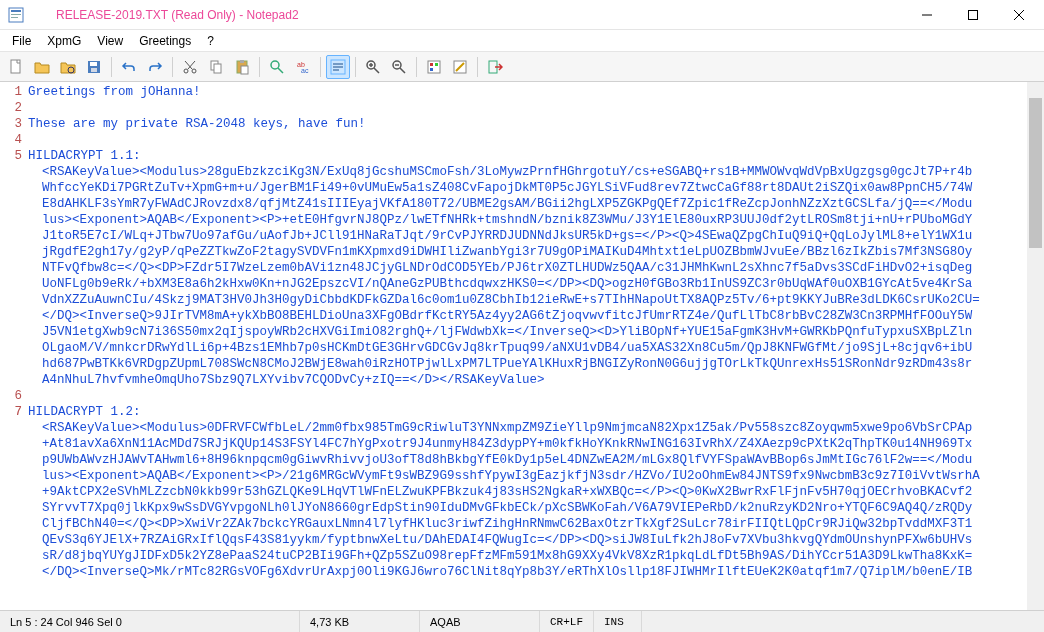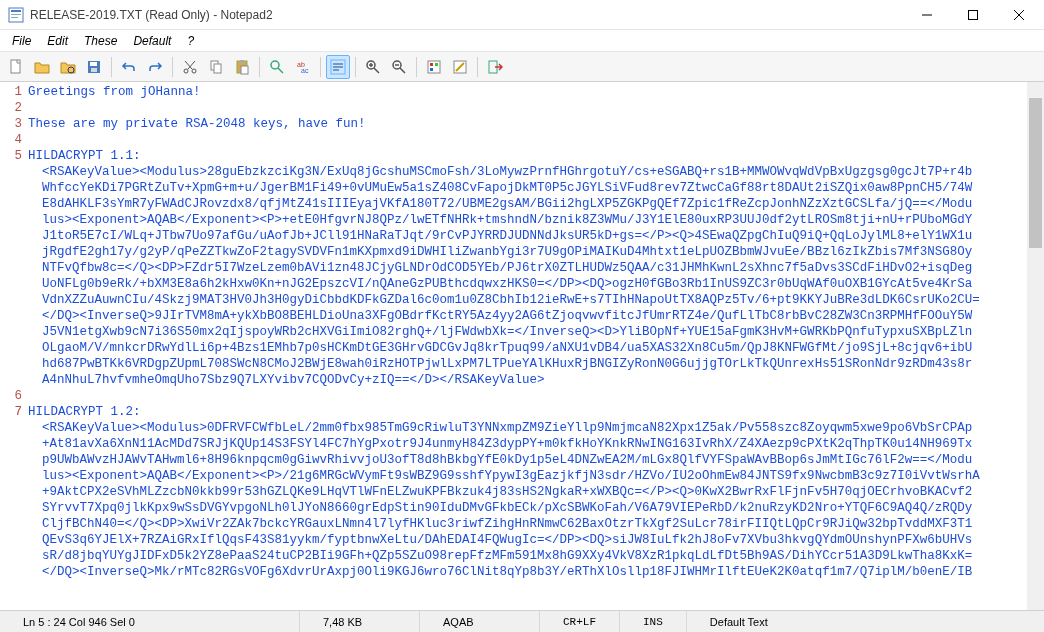--- a/index.html
+++ b/index.html
@@ -13,32 +13,31 @@
 }
 .titlebar {
   height: 30px;
   display: flex;
   align-items: center;
   padding: 0 2px 0 8px;
   background: #fff;
   border-bottom: 1px solid #e5e5e5;
 }
 .titlebar-icon { width: 16px; height: 16px; margin-right: 6px; }
-.titlebar-title { flex: 1; font-size: 12px; color: #404040; }
+.titlebar-title { flex: 1; font-size: 12px; color: #ec4899; margin-left: 26px; }
 .win-buttons { display: flex; height: 100%; }
 .win-btn { width: 46px; height: 100%; display: flex; align-items: center; justify-content: center; }
 .menubar {
   height: 22px;
   display: flex;
   align-items: center;
   padding: 0 4px;
   background: #fff;
   border-bottom: 1px solid #e5e5e5;
   font-size: 12px;
-  font-style: italic;
 }
 .menu-item { padding: 2px 8px; }
 .toolbar {
   height: 30px;
   display: flex;
   align-items: center;
   padding: 2px 4px;
   gap: 2px;
   background: #f6f6f6;
   border-bottom: 1px solid #d0d0d0;
@@ -91,21 +90,21 @@
   border-radius: 0;
 }
 .statusbar {
   height: 22px;
   display: flex;
   align-items: center;
   background: #f0f0f0;
   border-top: 1px solid #d0d0d0;
   font-size: 11px;
 }
-.status-cell { padding: 0 23px; border-right: 1px solid #d9d9d9; height: 100%; display: flex; align-items: center; }
+.status-cell { padding: 0 10px; border-right: 1px solid #d9d9d9; height: 100%; display: flex; align-items: center; }
 .status-cell.wide { min-width: 300px; }
 .status-cell.med { min-width: 120px; }
 .status-cell.small { min-width: 48px; font-family: Liberation Mono, monospace; }
 </style>
 </head>
 <body>
 
 <div class="titlebar">
   <svg class="titlebar-icon" viewBox="0 0 16 16">
       <rect x="1" y="1" width="14" height="14" fill="#fff" stroke="#4a7dbf"></rect>
@@ -128,23 +127,23 @@
     <div class="win-btn close">
         <svg width="10" height="10" viewBox="0 0 10 10">
           <path d="M0 0L10 10M10 0L0 10" stroke="#000" stroke-width="1"></path>
         </svg>
       </div>
   </div>
 </div>
 
 <div class="menubar">
   <div class="menu-item"><span>File</span></div>
-  <div class="menu-item"><span>Edit</span></div>
-  <div class="menu-item"><span>These</span></div>
-  <div class="menu-item"><span>Default</span></div>
+  <div class="menu-item"><span>XpmG</span></div>
+  <div class="menu-item"><span>View</span></div>
+  <div class="menu-item"><span>Greetings</span></div>
   <div class="menu-item"><span>?</span></div>
 </div>
 
 <div class="toolbar">
   <div class="tool-btn">
       <svg width="16" height="16" viewBox="0 0 16 16">
         <rect x="3" y="1" width="9" height="13" fill="#fff" stroke="#888"></rect>
         <path d="M9 1v3h3" fill="none" stroke="#888"></path>
       </svg>
     </div>
@@ -290,18 +289,17 @@
       <div></div>
     </div>
   <div class="content" id="content"><div>Greetings from jOHanna!</div><div></div><div>These are my private RSA-2048 keys, have fun!</div><div></div><div>HILDACRYPT 1.1:</div><div class="wrapped">&lt;RSAKeyValue&gt;&lt;Modulus&gt;28guEbzkzciKg3N/ExUq8jGcshuMSCmoFsh/3LoMywzPrnfHGhrgotuY/cs+eSGABQ+rs1B+MMWOWvqWdVpBxUgzgsg0gcJt7P+r4b</div><div class="wrapped">WhfccYeKDi7PGRtZuTv+XpmG+m+u/JgerBM1Fi49+0vUMuEw5a1sZ408CvFapojDkMT0P5cJGYLSiVFud8rev7ZtwcCaGf88rt8DAUt2iSZQix0aw8PpnCH5/74W</div><div class="wrapped">E8dAHKLF3sYmR7yFWAdCJRovzdx8/qfjMtZ41sIIIEyajVKfA180T72/UBME2gsAM/BGii2hgLXP5ZGKPgQEf7Zpic1fReZcpJonhNZzXztGCSLfa/jQ==&lt;/Modu</div><div class="wrapped">lus&gt;&lt;Exponent&gt;AQAB&lt;/Exponent&gt;&lt;P&gt;+etE0HfgvrNJ8QPz/lwETfNHRk+tmshndN/bznik8Z3WMu/J3Y1ElE80uxRP3UUJ0df2ytLROSm8tji+nU+rPUboMGdY</div><div class="wrapped">J1toR5E7cI/WLq+JTbw7Uo97afGu/uAofJb+JCll91HNaRaTJqt/9rCvPJYRRDJUDNNdJksUR5kD+gs=&lt;/P&gt;&lt;Q&gt;4SEwaQZpgChIuQ9iQ+QqLoJylML8+elY1WX1u</div><div class="wrapped">jRgdfE2gh17y/g2yP/qPeZZTkwZoF2tagySVDVFn1mKXpmxd9iDWHIliZwanbYgi3r7U9gOPiMAIKuD4Mhtxt1eLpUOZBbmWJvuEe/BBzl6zIkZbis7Mf3NSG8Oy</div><div class="wrapped">NTFvQfbw8c=&lt;/Q&gt;&lt;DP&gt;FZdr5I7WzeLzem0bAVi1zn48JCjyGLNDrOdCOD5YEb/PJ6trX0ZTLHUDWz5QAA/c31JHMhKwnL2sXhnc7f5aDvs3SCdFiHDvO2+isqDeg</div><div class="wrapped">UoNFLg0b9eRk/+bXM3E8a6h2kHxw0Kn+nJG2EpszcVI/nQAneGzPUBthcdqwxzHKS0=&lt;/DP&gt;&lt;DQ&gt;ogzH0fGBo3Rb1InUS9ZC3r0bUqWAf0uOXB1GYcAt5ve4KrSa</div><div class="wrapped">VdnXZZuAuwnCIu/4Skzj9MAT3HV0Jh3H0gyDiCbbdKDFkGZDal6c0om1u0Z8CbhIb12ieRwE+s7TIhHNapoUtTX8AQPz5Tv/6+pt9KKYJuBRe3dLDK6CsrUKo2CU=</div><div class="wrapped">&lt;/DQ&gt;&lt;InverseQ&gt;9JIrTVM8mA+ykXbBO8BEHLDioUna3XFgOBdrfKctRY5Az4yy2AG6tZjoqvwvfitcJfUmrRTZ4e/QufLlTbC8rbBvC28ZW3Cn3RPMHfFOOuY5W</div><div class="wrapped">J5VN1etgXwb9cN7i36S50mx2qIjspoyWRb2cHXVGiImiO82rghQ+/ljFWdwbXk=&lt;/InverseQ&gt;&lt;D&gt;YliBOpNf+YUE15aFgmK3HvM+GWRKbPQnfuTypxuSXBpLZln</div><div class="wrapped">OLgaoM/V/mnkcrDRwYdlLi6p+4Bzs1EMhb7p0sHCKmDtGE3GHrvGDCGvJq8krTpuq99/aNXU1vDB4/ua5XAS32Xn8Cu5m/QpJ8KNFWGfMt/jo9SjL+8cjqv6+ibU</div><div class="wrapped">hd687PwBTKk6VRDgpZUpmL708SWcN8CMoJ2BWjE8wah0iRzHOTPjwlLxPM7LTPueYAlKHuxRjBNGIZyRonN0G6ujjgTOrLkTkQUnrexHs51SRonNdr9zRDm43s8r</div><div class="wrapped">A4nNhuL7hvfvmheOmqUho7Sbz9Q7LXYvibv7CQODvCy+zIQ==&lt;/D&gt;&lt;/RSAKeyValue&gt;</div><div></div><div>HILDACRYPT 1.2:</div><div class="wrapped">&lt;RSAKeyValue&gt;&lt;Modulus&gt;0DFRVFCWfbLeL/2mm0fbx985TmG9cRiwluT3YNNxmpZM9ZieYllp9NmjmcaN82Xpx1Z5ak/Pv558szc8Zoyqwm5xwe9po6VbSrCPAp</div><div class="wrapped">+At81avXa6XnN11AcMDd7SRJjKQUp14S3FSYl4FC7hYgPxotr9J4unmyH84Z3dypPY+m0kfkHoYKnkRNwING163IvRhX/Z4XAezp9cPXtK2qThpTK0u14NH969Tx</div><div class="wrapped">p9UWbAWvzHJAWvTAHwml6+8H96knpqcm0gGiwvRhivvjoU3ofT8d8hBkbgYfE0kDy1p5eL4DNZwEA2M/mLGx8QlfVYFSpaWAvBBop6sJmMtIGc76lF2w==&lt;/Modu</div><div class="wrapped">lus&gt;&lt;Exponent&gt;AQAB&lt;/Exponent&gt;&lt;P&gt;/21g6MRGcWVymFt9sWBZ9G9sshfYpywI3gEazjkfjN3sdr/HZVo/IU2oOhmEw84JNTS9fx9NwcbmB3c9z7I0iVvtWsrhA</div><div class="wrapped">+9AktCPX2eSVhMLZzcbN0kkb99r53hGZLQKe9LHqVTlWFnELZwuKPFBkzuk4j83sHS2NgkaR+xWXBQc=&lt;/P&gt;&lt;Q&gt;0KwX2BwrRxFlFjnFv5H70qjOECrhvoBKACvf2</div><div class="wrapped">SYrvvT7Xpq0jlkKpx9wSsDVGYvpgoNLh0lJYoN8660grEdpStin90IduDMvGFkbECk/pXcSBWKoFah/V6A79VIEPeRbD/k2nuRzyKD2Nro+YTQF6C9AQ4Q/zRQDy</div><div class="wrapped">CljfBChN40=&lt;/Q&gt;&lt;DP&gt;XwiVr2ZAk7bckcYRGauxLNmn4l7lyfHKluc3riwfZihgHnRNmwC62BaxOtzrTkXgf2SuLcr78irFIIQtLQpCr9RJiQw32bpTvddMXF3T1</div><div class="wrapped">QEvS3q6YJElX+7RZAiGRxIflQqsF43S81yykm/fyptbnwXeLtu/DAhEDAI4FQWugIc=&lt;/DP&gt;&lt;DQ&gt;siJW8IuLfk2hJ8oFv7XVbu3hkvgQYdmOUnshynPFXw6bUHVs</div><div class="wrapped">sR/d8jbqYUYgJIDFxD5k2YZ8ePaaS24tuCP2BIi9GFh+QZp5SZuO98repFfzMFm591Mx8hG9XXy4VkV8XzR1pkqLdLfDt5Bh9AS/DihYCcr51A3D9LkwTha8KxK=</div><div class="wrapped">&lt;/DQ&gt;&lt;InverseQ&gt;Mk/rMTc82RGsVOFg6XdvrUrAxpj0Oli9KGJ6wro76ClNit8qYp8b3Y/eRThXlOsllp18FJIWHMrIlftEUeK2K0atqf1m7/Q7iplM/b0enE/IB</div></div>
   <div class="scrollbar-v">
     <div class="scroll-thumb"></div>
   </div>
 </div>
 
 <div class="statusbar">
   <div class="status-cell wide">Ln 5 : 24   Col 946   Sel 0</div>
-  <div class="status-cell med">7,48 KB</div>
+  <div class="status-cell med">4,73 KB</div>
   <div class="status-cell med">AQAB</div>
   <div class="status-cell small">CR+LF</div>
   <div class="status-cell small">INS</div>
-  <div class="status-cell" style="flex:1;border-right:none">Default Text</div>
 </div>
 
 </body></html>

